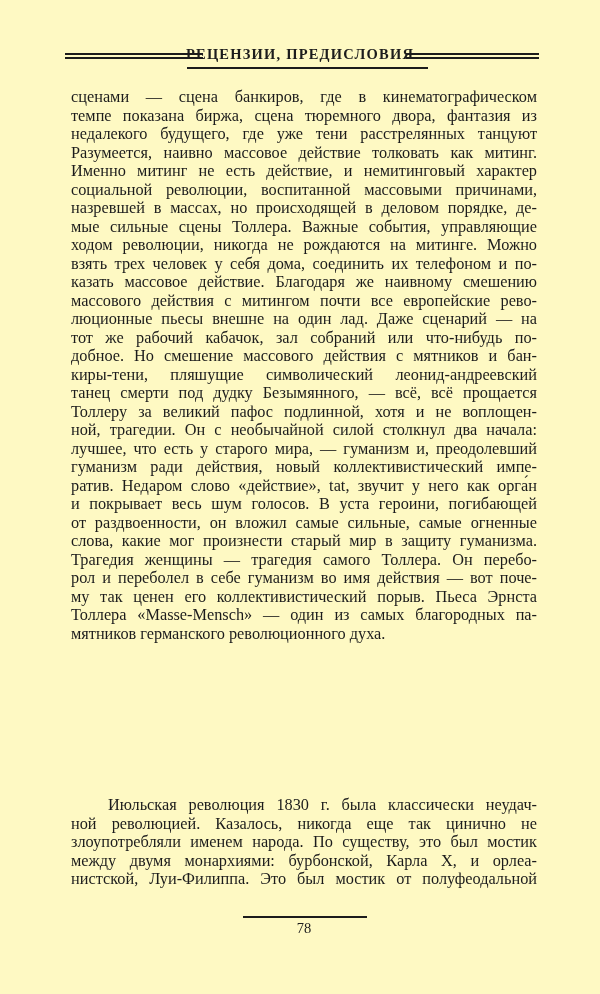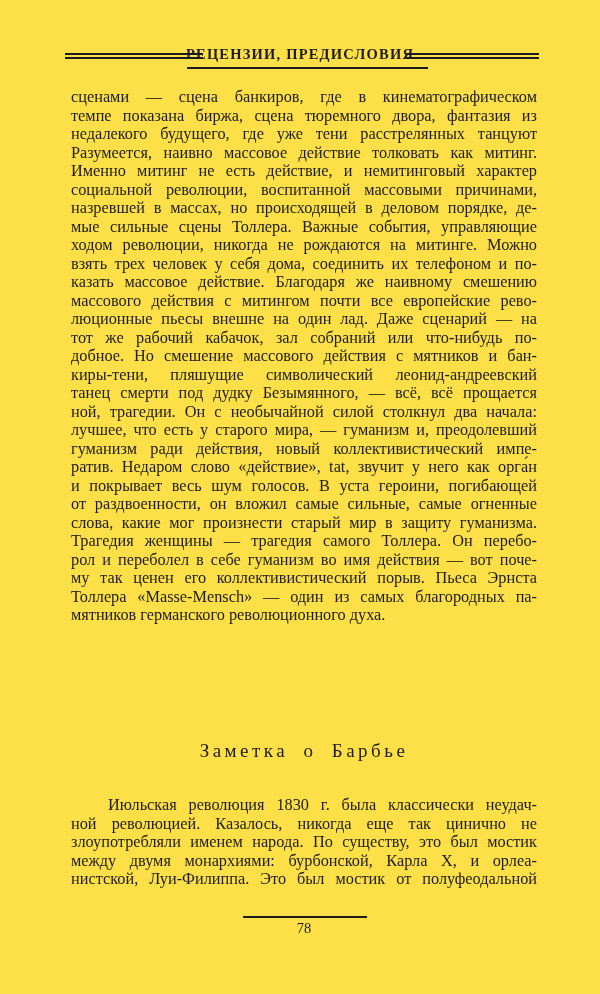--- a/index.html
+++ b/index.html
@@ -5,21 +5,21 @@
   html, body {
     margin: 0;
     padding: 0;
     background: #e8e8e6;
   }
   .page {
     position: relative;
     width: 600px;
     height: 994px;
     margin: 0 auto;
-    background: #fde047;
+    background: #fef9c3;
     font-family: "Liberation Serif", "DejaVu Serif", serif;
     color: #1c1c1c;
     overflow: hidden;
   }
 
   
   .running-header {
     position: absolute;
     top: 44px;
     left: 0;
@@ -126,35 +126,35 @@
       <div class="line">мые сильные сцены Толлера. Важные события, управляющие</div>
       <div class="line">ходом революции, никогда не рождаются на митинге. Можно</div>
       <div class="line">взять трех человек у себя дома, соединить их телефоном и по-</div>
       <div class="line">казать массовое действие. Благодаря же наивному смешению</div>
       <div class="line">массового действия с митингом почти все европейские рево-</div>
       <div class="line">люционные пьесы внешне на один лад. Даже сценарий — на</div>
       <div class="line">тот же рабочий кабачок, зал собраний или что-нибудь по-</div>
       <div class="line">добное. Но смешение массового действия с мятников и бан-</div>
       <div class="line">киры-тени, пляшущие символический леонид-андреевский</div>
       <div class="line">танец смерти под дудку Безымянного, — всё, всё прощается</div>
+      <div class="line">Толлеру за великий пафос подлинной, хотя и не воплощен-</div>
       <div class="line">ной, трагедии. Он с необычайной силой столкнул два начала:</div>
       <div class="line">лучшее, что есть у старого мира, — гуманизм и, преодолевший</div>
       <div class="line">гуманизм ради действия, новый коллективистический импе-</div>
       <div class="line">ратив. Недаром слово «действие», tat, звучит у него как орга́н</div>
       <div class="line">и покрывает весь шум голосов. В уста героини, погибающей</div>
       <div class="line">от раздвоенности, он вложил самые сильные, самые огненные</div>
       <div class="line">слова, какие мог произнести старый мир в защиту гуманизма.</div>
       <div class="line">Трагедия женщины — трагедия самого Толлера. Он перебо-</div>
       <div class="line">рол и переболел в себе гуманизм во имя действия — вот поче-</div>
       <div class="line">му так ценен его коллективистический порыв. Пьеса Эрнста</div>
       <div class="line">Толлера «Masse-Mensch» — один из самых благородных па-</div>
       <div class="line">мятников германского революционного духа.</div>
     </div>
 
-  <div class="essay-heading">Заметка о Барбье</div>
 
   <div class="text-col par2">
       <div class="line">Июльская революция 1830 г. была классически неудач-</div>
       <div class="line">ной революцией. Казалось, никогда еще так цинично не</div>
       <div class="line">злоупотребляли именем народа. По существу, это был мостик</div>
       <div class="line">между двумя монархиями: бурбонской, Карла X, и орлеа-</div>
       <div class="line">нистской, Луи-Филиппа. Это был мостик от полуфеодальной</div>
     </div>
 
   <div class="footer-rule"></div>

